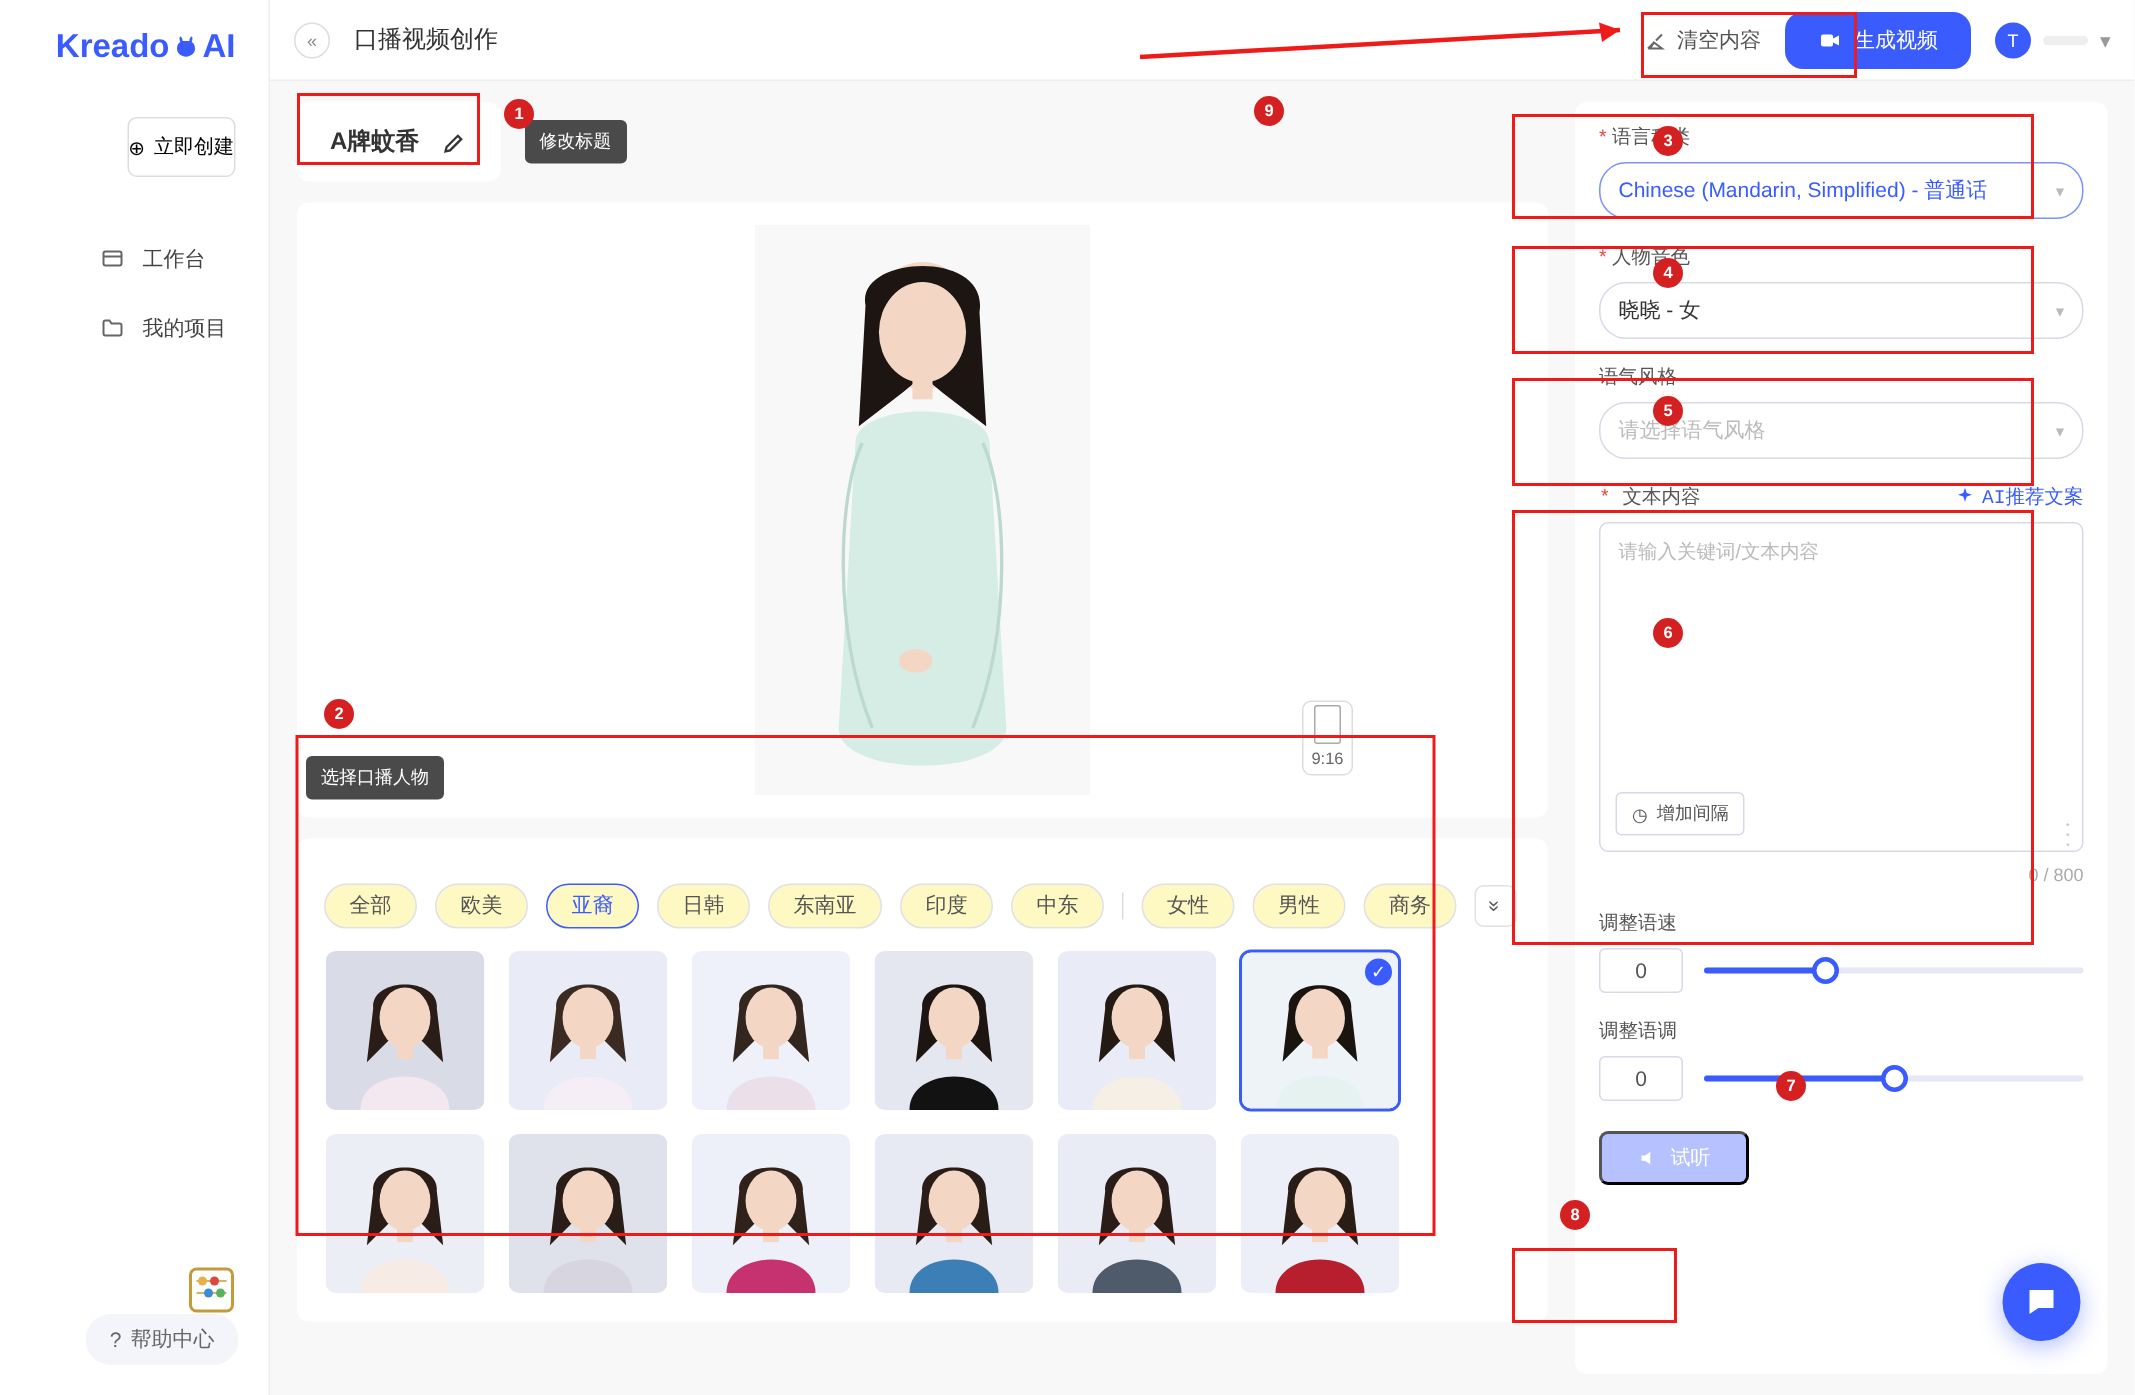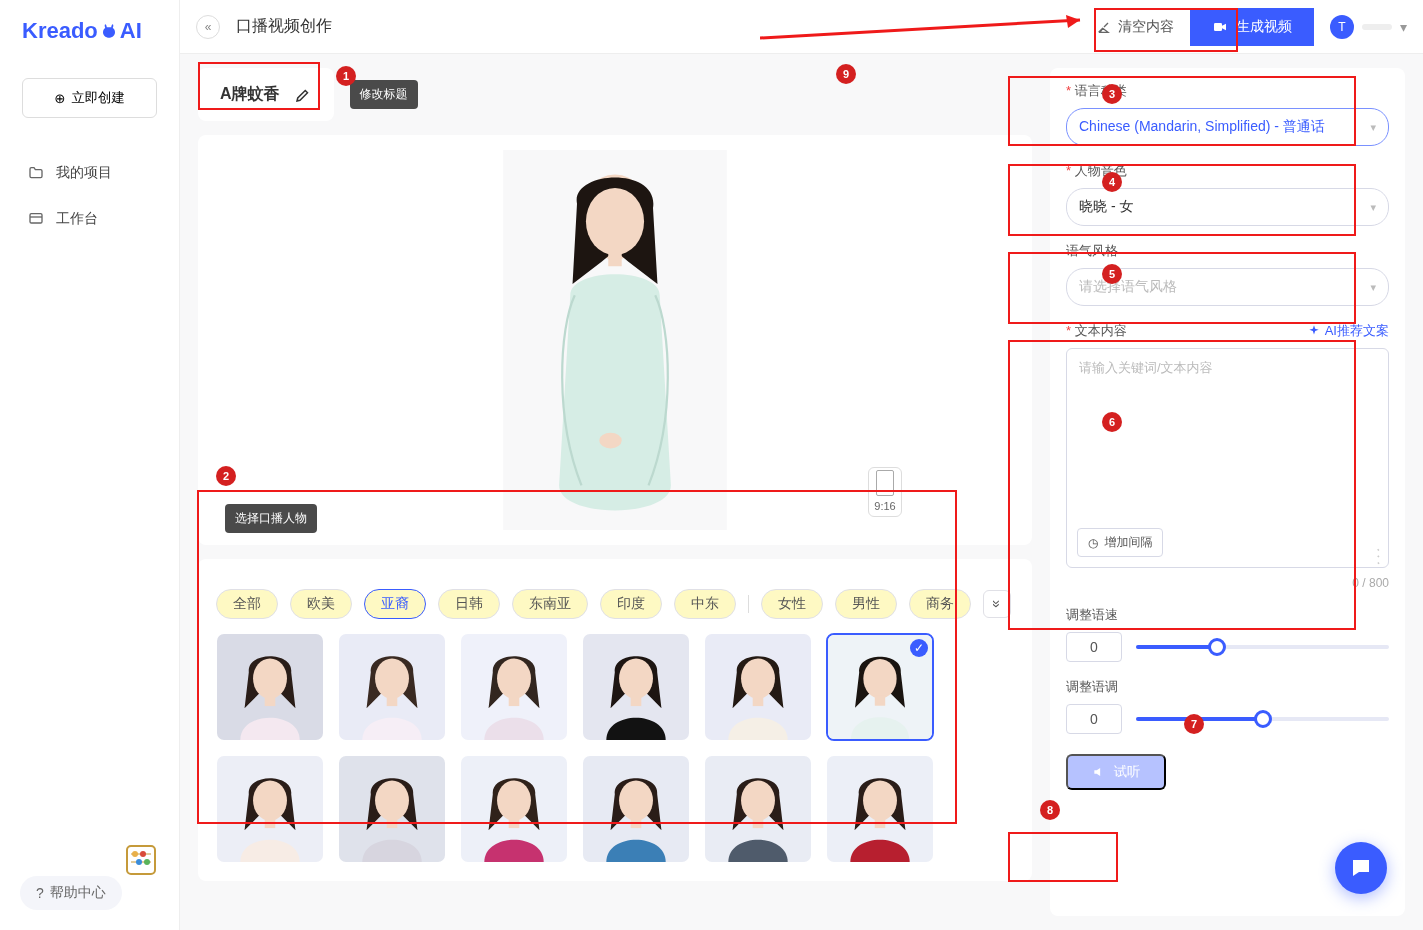--- a/index.html
+++ b/index.html
@@ -1,37 +1,37 @@
 <!DOCTYPE html>
 <html><head>
 <meta charset="utf-8">
 <style>
   * { box-sizing: border-box; margin: 0; padding: 0; }
   body { font-family: -apple-system, "PingFang SC", "Microsoft YaHei", sans-serif; background: #fff; color: #333; font-size: 14px; }
   .app { display: flex; height: 930px; width: 1423px; position: relative; }
 
   
-  .sidebar { width: 180px; border-right: 1px solid #eee; display: flex; flex-direction: column; }
+  .sidebar { width: 180px; border-right: 1px solid #eee; display: flex; flex-direction: column; align-items: flex-end; }
   .logo { padding: 18px 22px; font-size: 22px; font-weight: 700; color: #3a5cff; display: flex; align-items: center; gap: 2px;}
   .logo .ai { color:#3a5cff; }
   .create-btn { margin: 16px 22px 24px; height: 40px; border:1px solid #ddd; border-radius: 6px; background:#fff; display:flex; align-items:center; justify-content:center; gap:6px; cursor:pointer; }
   .nav { padding: 8px 0; }
   .nav-item { display:flex; align-items:center; gap:12px; padding: 14px 28px; cursor:pointer; color:#444; }
   .sidebar-bottom { margin-top:auto; padding: 20px; position:relative; }
   .help-btn { display:flex; align-items:center; gap:6px; background:#f4f5fa; border-radius:20px; padding:8px 16px; width:fit-content; color:#666; cursor:pointer;}
   .abacus { position:absolute; right:18px; bottom:50px; width:40px; height:40px; }
 
   
   .main { flex:1; display:flex; flex-direction:column; background:#f8f8f9; }
   .topbar { height:54px; background:#fff; border-bottom:1px solid #eee; display:flex; align-items:center; padding: 0 16px; gap:16px; }
   .collapse { width:24px; height:24px; border:1px solid #ddd; border-radius:50%; display:flex; align-items:center; justify-content:center; color:#888; cursor:pointer; font-size:12px;}
   .topbar-title { font-size:16px; color:#333; }
   .topbar-right { margin-left:auto; display:flex; align-items:center; gap:16px; }
   .link-btn { display:flex; align-items:center; gap:6px; color:#555; cursor:pointer; }
-  .primary-btn { background:#3a5cff; color:#fff; border:none; border-radius:0; padding:10px 22px; display:flex; align-items:center; gap:8px; cursor:pointer; font-size:14px; }
+  .primary-btn { background:#3a5cff; color:#fff; border:none; border-radius:12px; padding:10px 22px; display:flex; align-items:center; gap:8px; cursor:pointer; font-size:14px; }
   .avatar-badge { width:24px; height:24px; border-radius:50%; background:#3a5cff; color:#fff; display:flex; align-items:center; justify-content:center; font-size:12px;}
   .user-menu { display:flex; align-items:center; gap:8px; color:#999; cursor:pointer;}
 
   
   .content { flex:1; display:flex; padding: 14px 18px; gap: 18px; overflow:hidden;}
   .canvas-col { flex:1; display:flex; flex-direction:column; gap: 14px; }
 
   .title-box { background:#fff; border-radius:8px; padding: 16px 22px; display:flex; align-items:center; gap:14px; width:fit-content;}
   .title-text { font-size:16px; font-weight:600; }
   .edit-ic { color:#555; cursor:pointer; }
@@ -60,21 +60,21 @@
   
   .panel { width:355px; display:flex; flex-direction:column; gap:16px; background:#fff; border-radius:8px; padding: 14px 16px; overflow:auto;}
   .field { display:flex; flex-direction:column; gap:8px; }
   .field-label { font-size:13px; color:#555; }
   .req::before { content:"* "; color:#f04040; }
   .select { height:38px; border:1px solid #d7d9e6; border-radius:18px; padding:0 12px; display:flex; align-items:center; justify-content:space-between; color:#333; cursor:pointer;}
   .select.sel-lang { border-color:#7a91ff; color:#3a5cff;}
   .select .ph { color:#bbb; }
   .select .chev { color:#bbb; font-size:11px;}
 
-  .field-head { display:flex; justify-content:space-between; align-items:center;}
+  .field-head { display:flex; justify-content:space-between; align-items:center;font-family:Liberation Mono, monospace;}
   .ai-link { color:#3a5cff; font-size:13px; display:flex; align-items:center; gap:4px; cursor:pointer;}
   .textarea { width:100%; height:220px; border:1px solid #d7d9e6; border-radius:6px; padding:10px 12px; position:relative; }
   .textarea .ph { color:#bbb; font-size:13px;}
   .add-gap { position:absolute; left:10px; bottom:10px; border:1px solid #d7d9e6; border-radius:4px; background:#fff; padding:5px 10px; display:flex; align-items:center; gap:6px; color:#555; font-size:12px; cursor:pointer;}
   .resize { position:absolute; bottom:3px; right:3px; color:#ccc; font-size:14px; transform:rotate(-45deg);}
   .counter { text-align:right; color:#aaa; font-size:12px;}
 
   .slider-row { display:flex; flex-direction:column; gap:8px;}
   .slider-ctrl { display:flex; align-items:center; gap:14px;}
   .val-box { width:56px; height:30px; border:1px solid #d7d9e6; border-radius:4px; display:flex; align-items:center; justify-content:center; color:#555;}
@@ -106,30 +106,30 @@
         </svg>
       <span class="ai">AI</span>
     </div>
     <button class="create-btn">
       <span>⊕</span>
       <span>立即创建</span>
     </button>
     <div class="nav">
       <div class="nav-item">
         <svg width="16" height="16" viewBox="0 0 24 24">
-            <path d="M3 6a2 2 0 012-2h4l2 3h8a2 2 0 012 2v8a2 2 0 01-2 2H5a2 2 0 01-2-2V6z" fill="none" stroke="#666" stroke-width="2"></path>
-          </svg>
-        <span>我的项目</span>
-      </div>
-      <div class="nav-item">
-        <svg width="16" height="16" viewBox="0 0 24 24">
             <rect x="3" y="4" width="18" height="14" rx="2" fill="none" stroke="#666" stroke-width="2"></rect>
             <path d="M3 9h18" stroke="#666" stroke-width="2"></path>
           </svg>
         <span>工作台</span>
+      </div>
+      <div class="nav-item">
+        <svg width="16" height="16" viewBox="0 0 24 24">
+            <path d="M3 6a2 2 0 012-2h4l2 3h8a2 2 0 012 2v8a2 2 0 01-2 2H5a2 2 0 01-2-2V6z" fill="none" stroke="#666" stroke-width="2"></path>
+          </svg>
+        <span>我的项目</span>
       </div>
     </div>
     <div class="sidebar-bottom">
       <svg class="abacus" viewBox="0 0 40 40">
         <rect x="6" y="6" width="28" height="28" rx="4" fill="none" stroke="#c59a3a" stroke-width="2"></rect>
         <line x1="10" y1="14" x2="30" y2="14" stroke="#c59a3a" stroke-width="1"></line>
         <line x1="10" y1="22" x2="30" y2="22" stroke="#c59a3a" stroke-width="1"></line>
         <circle cx="14" cy="14" r="3" fill="#e8b04a"></circle>
           <circle cx="22" cy="14" r="3" fill="#d94a3a"></circle>
         <circle cx="18" cy="22" r="3" fill="#3a8cd9"></circle>
@@ -193,21 +193,21 @@
             <ellipse cx="100" cy="64" rx="26" ry="30" fill="#f3d7c4"></ellipse>
             <rect x="94" y="90" width="12" height="14" fill="#f3d7c4"></rect>
             <path d="M60 130 C60 105 140 105 140 130 L150 300 C150 330 50 330 50 300 Z" fill="#d6ede5"></path>
             <path d="M64 130 C50 160 46 240 70 300" stroke="#bcd9cf" stroke-width="2" fill="none"></path>
             <path d="M136 130 C150 160 154 240 130 300" stroke="#bcd9cf" stroke-width="2" fill="none"></path>
             <ellipse cx="96" cy="260" rx="10" ry="7" fill="#f3d7c4"></ellipse>
           </svg>
           <div class="ratio-badge">
             <span>9:16</span>
           </div>
-          <div style="position:absolute; left:27px; bottom:12px; display:flex; align-items:center; gap:10px;">
+          <div style="position:absolute; left:6px; bottom:12px; display:flex; align-items:center; gap:10px;">
             <span class="tooltip">选择口播人物</span>
           </div>
         </div>
 
         <div class="gallery">
           <div class="chips" id="chips-row">
               <span class="chip">全部</span>
               <span class="chip">欧美</span>
               <span class="chip sel">亚裔</span>
               <span class="chip">日韩</span>

